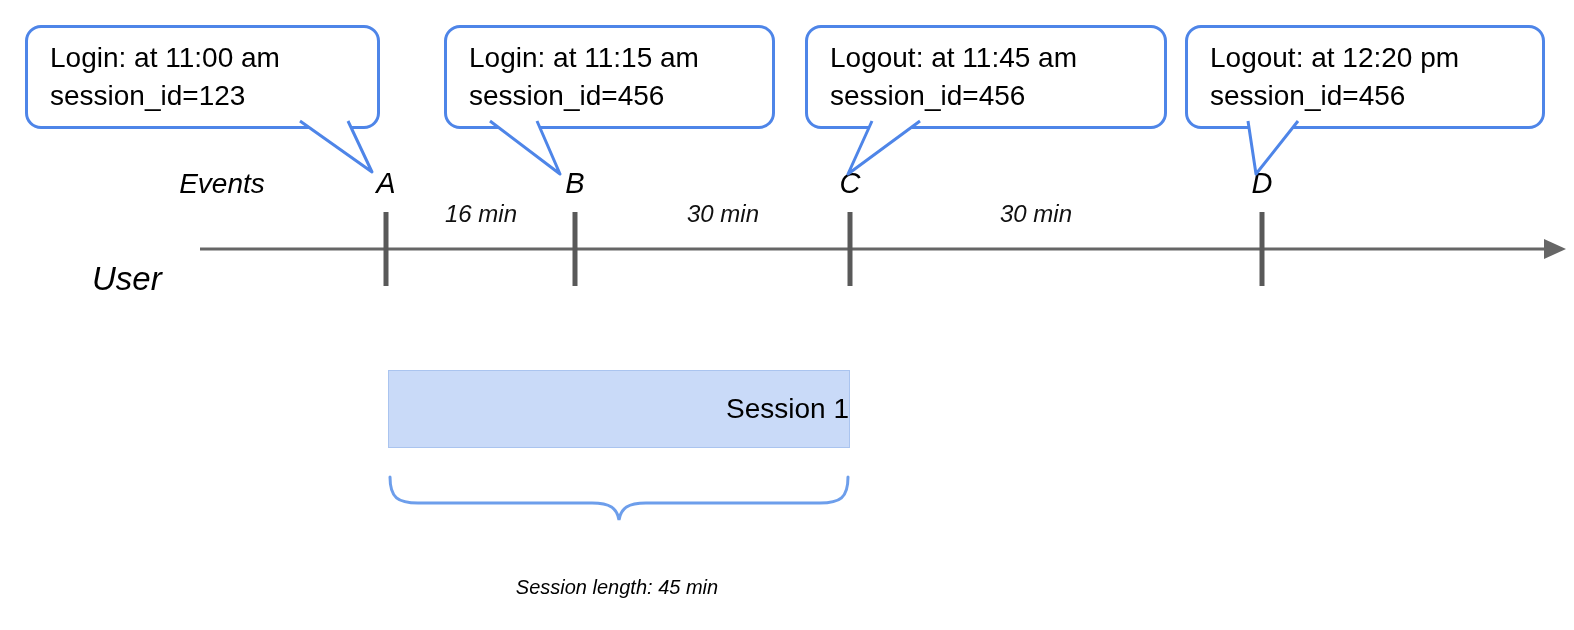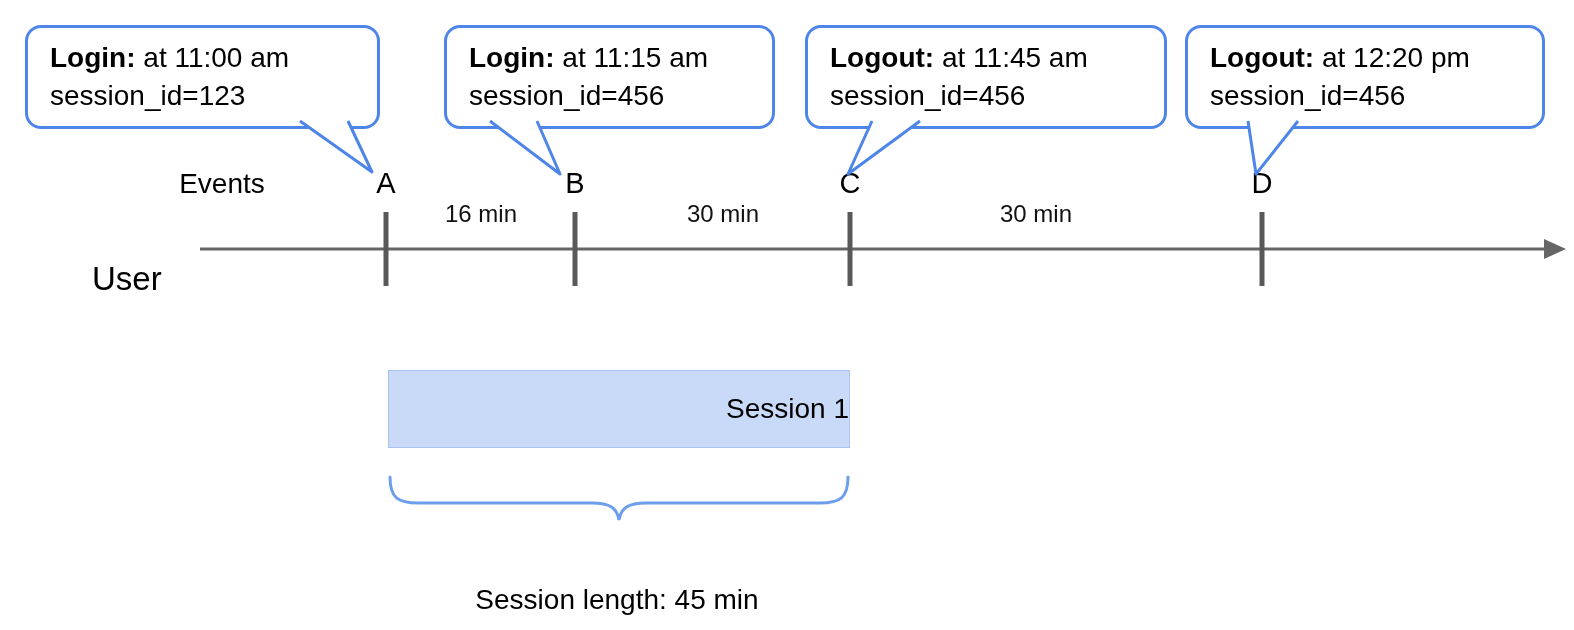--- a/index.html
+++ b/index.html
@@ -15,47 +15,48 @@
     box-sizing:border-box;
     background:#ffffff;
     border:3px solid #4e85e8;
     border-radius:16px;
     padding:11px 22px;
     font-size:28px;
     line-height:38px;
     color:#000000;
     z-index:2;
   }
-  .callout .b{font-weight:bold;}
+  .callout .b{font-weight:normal;}
   .overlay-svg{
     position:absolute;left:0;top:0;width:1574px;height:630px;
     z-index:3;pointer-events:none;
   }
   .lbl{
     position:absolute;
     color:#000000;
     white-space:nowrap;
     z-index:2;
+    font-style:italic;
   }
   .center{transform:translateX(-50%);}
   .events-label{font-size:28px;}
   .marker-letter{font-size:29px;}
   .interval-label{font-size:24px;color:#111111;}
   .user-label{font-size:33px;margin-top:24px;}
   .session-box{
     position:absolute;
     left:388px;top:370px;width:462px;height:78px;
     background:#c9daf8;
     border:1px solid #aac4ef;
     box-sizing:border-box;
     display:flex;align-items:center;justify-content:flex-end;
     font-size:28px;color:#000000;
     z-index:2;
   }
-  .session-length{font-size:28px;margin-top:8px;}
+  .session-length{font-size:20px;}
 </style>
 </head>
 <body>
 
 <div id="canvas">
 
   <div class="callout" style="left:25px;top:25px;width:355px;">
     <div><span class="b">Login:</span><span> at 11:00 am</span></div>
     <div>session_id=123</div>
   </div>

